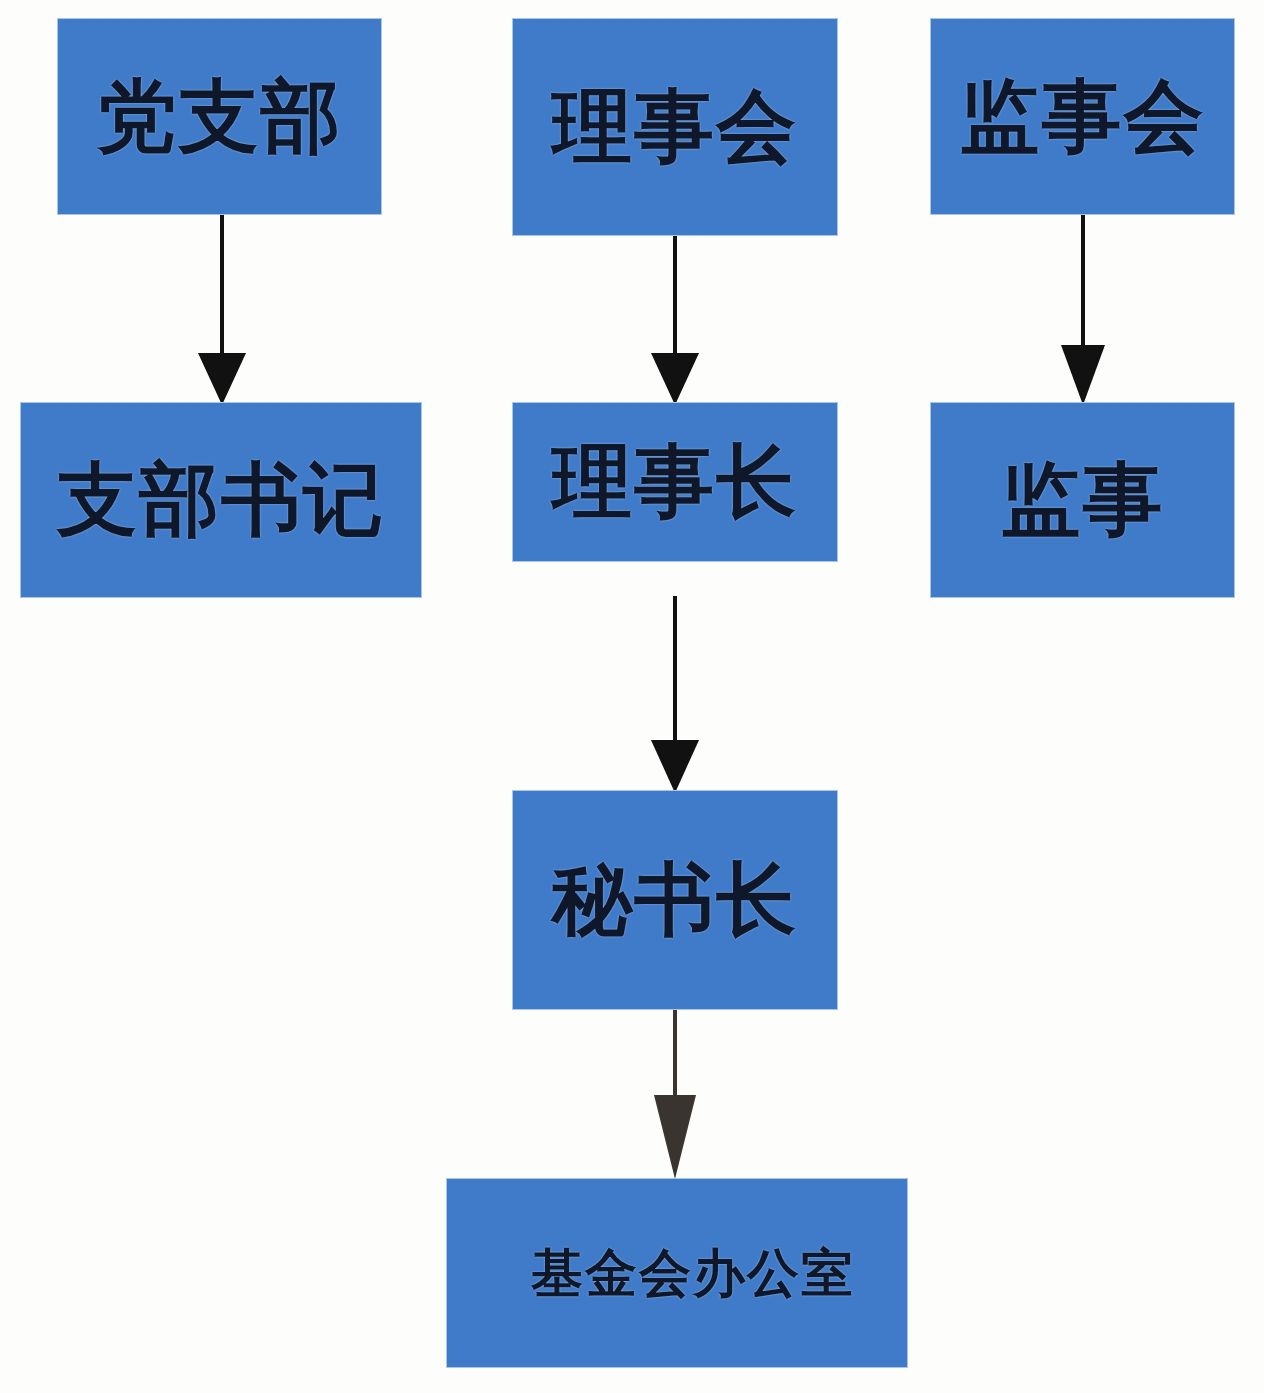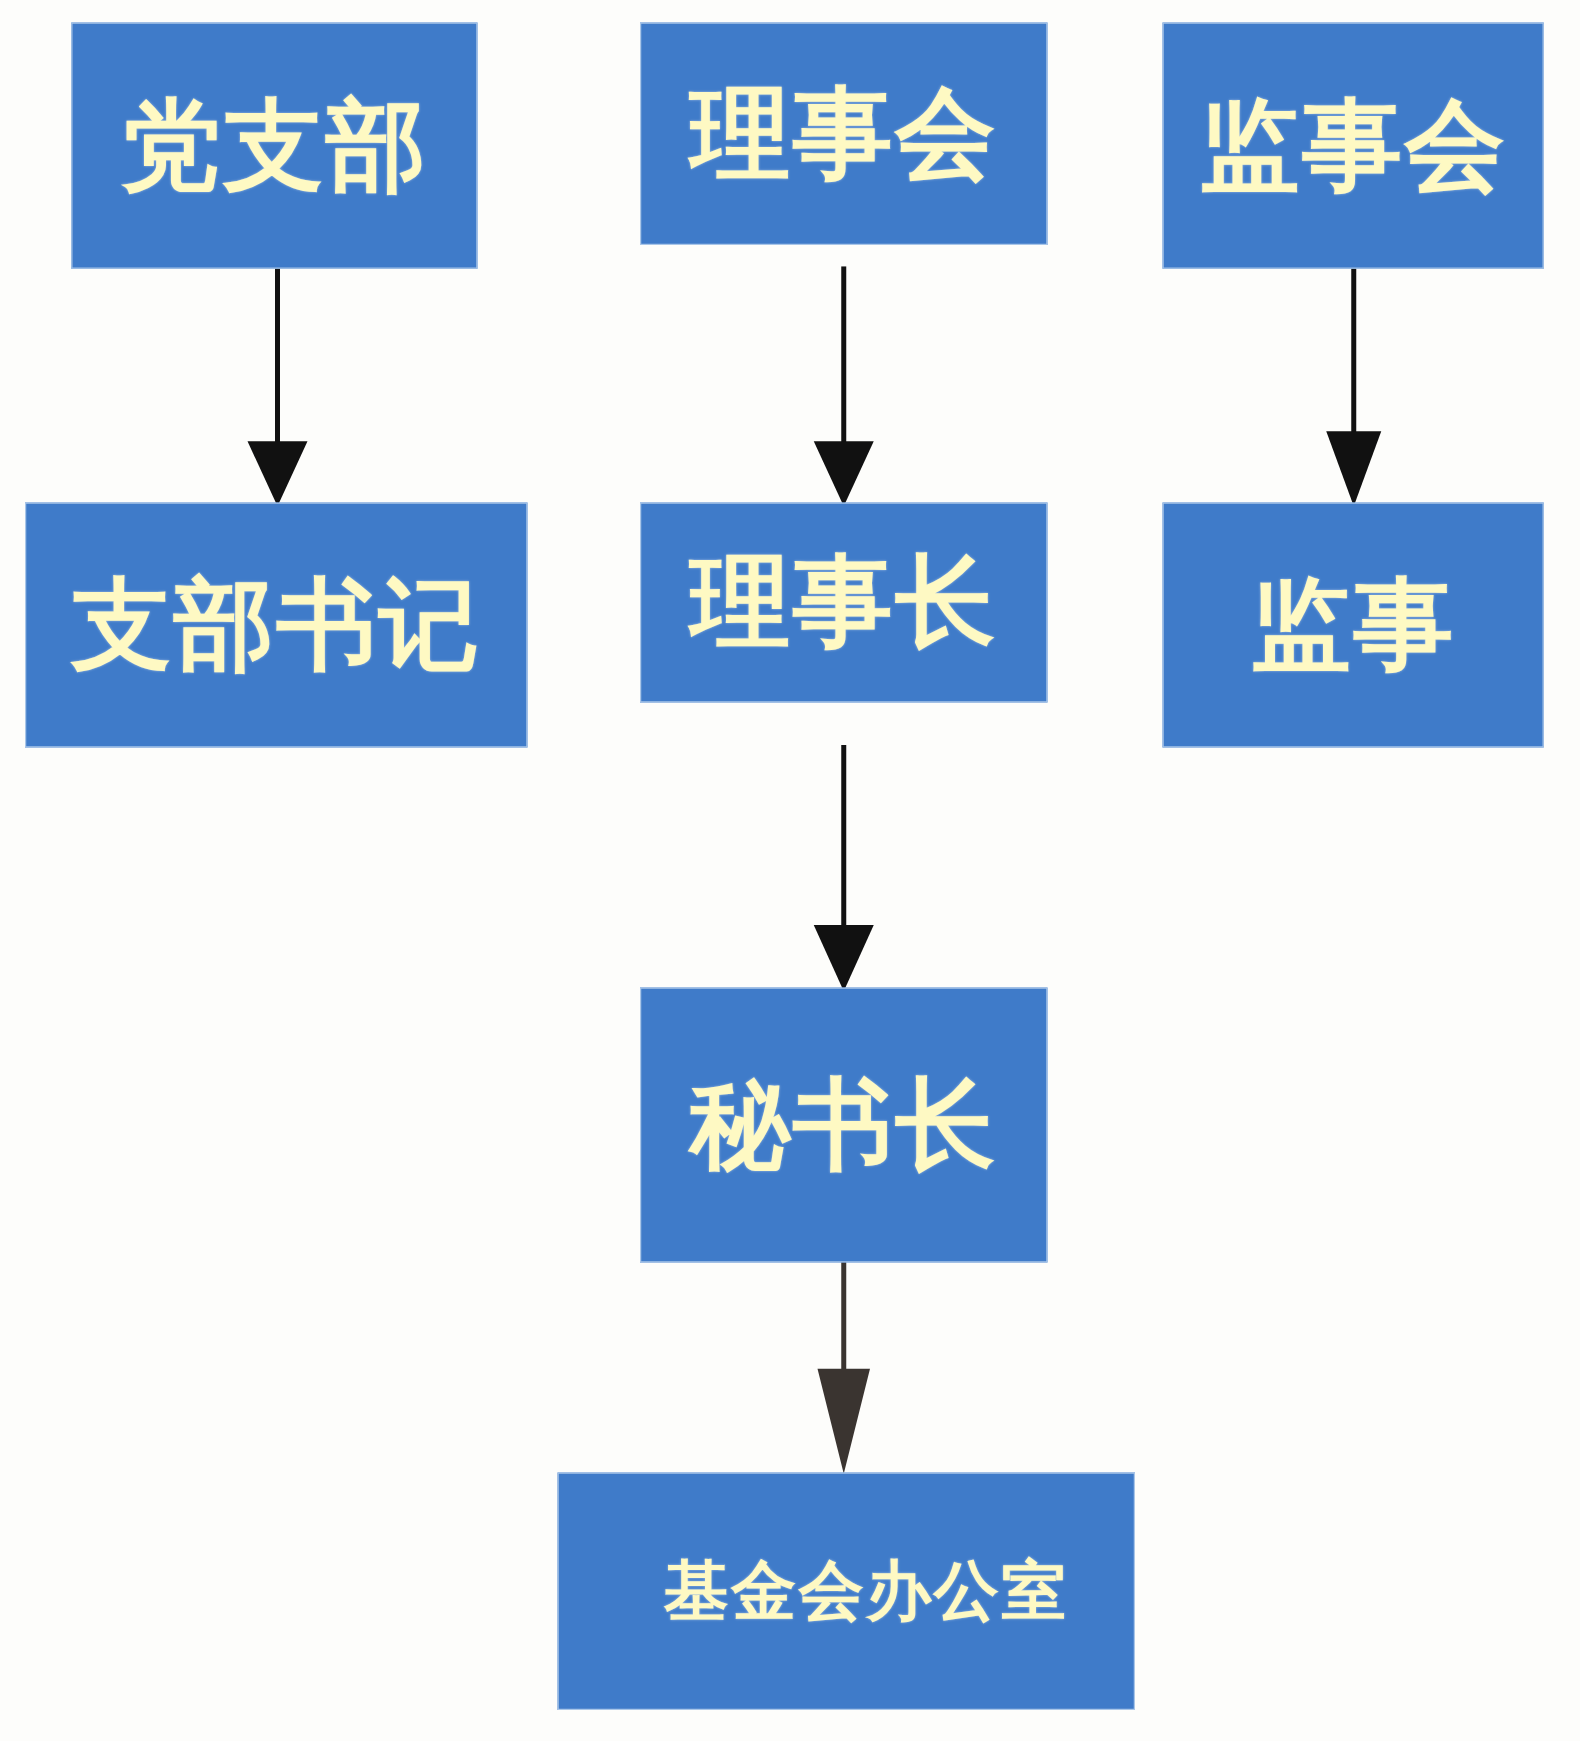--- a/index.html
+++ b/index.html
@@ -18,35 +18,35 @@
     overflow: hidden;
   }
   .node {
     position: absolute;
     background: #3f7bc9;
     border: 1px solid #a9c6e8;
     box-sizing: border-box;
     display: flex;
     align-items: center;
     justify-content: center;
-    color: #fef9c3;
+    color: #0f172a;
     font-weight: 700;
     letter-spacing: 2px;
     text-shadow: 0 0 2px rgba(255,255,255,0.55);
     user-select: none;
   }
   .node-label {
     display: block;
     line-height: 1;
     white-space: nowrap;
   }
 
   
   #node-party-branch      { left: 57px;  top: 18px;   width: 325px; height: 197px; }
-  #node-board             { left: 512px; top: 18px;   width: 326px; height: 178px; }
+  #node-board             { left: 512px; top: 18px;   width: 326px; height: 218px; }
   #node-supervisory-board { left: 930px; top: 18px;   width: 305px; height: 197px; }
 
   #node-branch-secretary  { left: 20px;  top: 402px;  width: 402px; height: 196px; }
   #node-chairman          { left: 512px; top: 402px;  width: 326px; height: 160px; }
   #node-supervisor        { left: 930px; top: 402px;  width: 305px; height: 196px; text-align: right; }
 
   #node-secretary-general { left: 512px; top: 790px;  width: 326px; height: 220px; }
 
   #node-foundation-office { left: 446px; top: 1178px; width: 462px; height: 190px; }
   .fs-76 .node-label { font-size: 52px; margin-left: 32px; }

